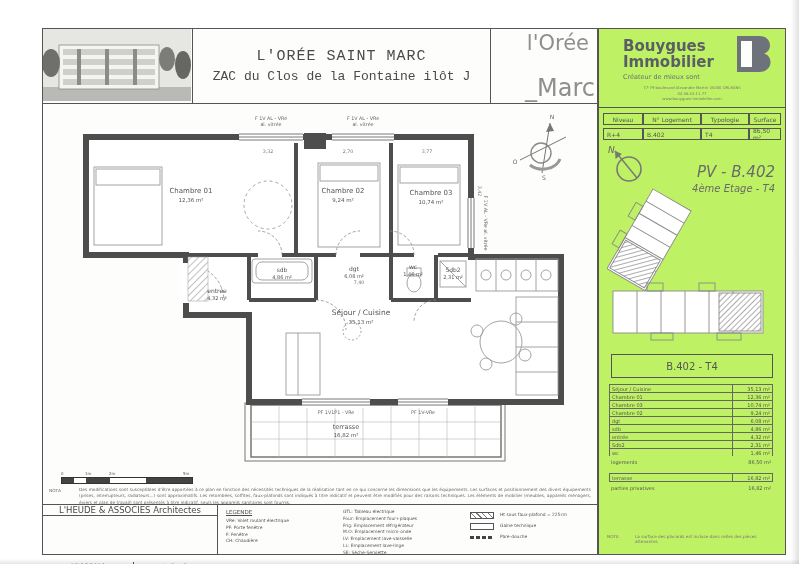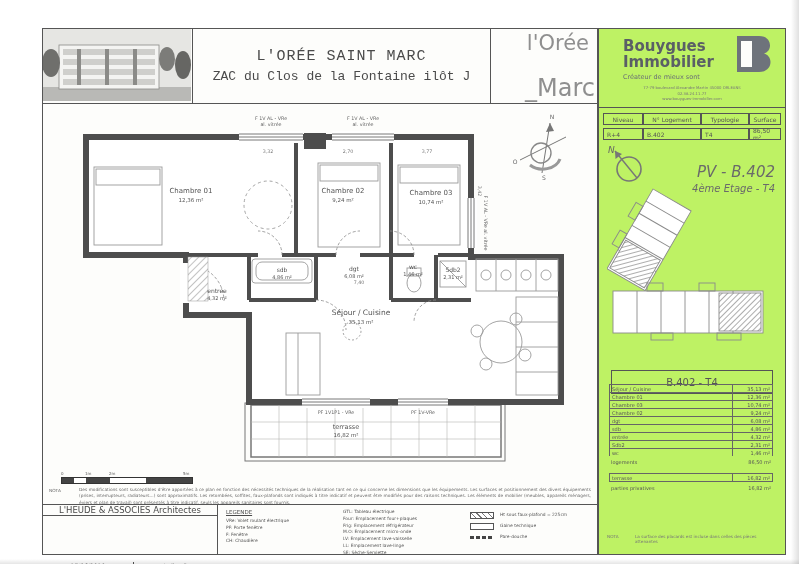--- a/index.html
+++ b/index.html
@@ -78,21 +78,21 @@
   .utr.head .utd{justify-content:center;padding-left:0;}
 
   .pvblock{position:absolute;left:0;top:112px;right:10px;height:62px;}
   .pv-ref{position:absolute;right:0;top:22px;font-size:15px;font-style:italic;color:#6a6a6a;}
   .pv-floor{position:absolute;right:0;top:42px;font-size:10px;font-style:italic;color:#6a6a6a;}
   .pv-compass{position:absolute;left:8px;top:0;}
 
   .keyplan{position:absolute;left:8px;top:158px;}
 
   .b402box{position:absolute;left:12px;right:12px;top:325px;height:22px;border:0.5px solid #555;
-           display:flex;align-items:center;justify-content:center;font-size:10px;color:#555;margin-top:16px;}
+           display:flex;align-items:center;justify-content:center;font-size:10px;color:#555;}
 
   .atable{position:absolute;left:10px;right:12px;top:355px;}
   .arow{display:flex;border:0.5px solid #666;border-bottom:none;height:8px;box-sizing:border-box;}
   .arow:nth-last-of-type(1){border-bottom:0.5px solid #666;}
   .alab{flex:1;font-size:5px;color:#555;padding-left:2px;display:flex;align-items:center;}
   .aval{width:40px;border-left:0.5px solid #666;font-size:5px;color:#555;display:flex;
         align-items:center;justify-content:flex-end;padding-right:2px;box-sizing:border-box;}
   .atotal{display:flex;height:9px;margin-top:1px;}
   .atotal .alab{padding-left:2px;}
   .atotal .aval{border:none;}

